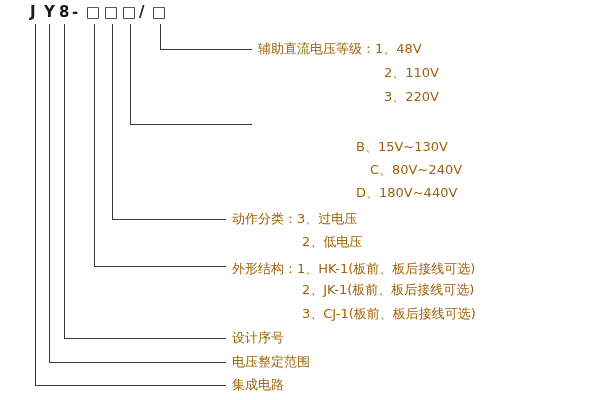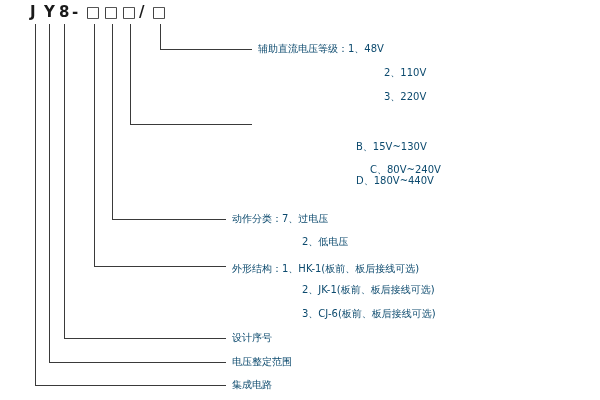--- a/index.html
+++ b/index.html
@@ -15,24 +15,24 @@
   .code-char {
     position: absolute;
     top: 3px;
     font-size: 15px;
     font-weight: 600;
     line-height: 18px;
     color: #1a1a1a;
   }
   .lbl {
     position: absolute;
-    font-size: 10px;
+    font-size: 13px;
     line-height: 18px;
     white-space: nowrap;
-    color: #0c4a6e;
+    color: #a16207;
   }
   svg.connectors {
     position: absolute;
     left: 0;
     top: 0;
     width: 600px;
     height: 400px;
   }
   svg.connectors polyline {
     fill: none;
@@ -65,26 +65,26 @@
   <span class="code-char" style="left:122px">□</span>
   <span class="code-char" style="left:139px">/</span>
   <span class="code-char" style="left:152px">□</span>
 
   <div class="lbl" style="left:258px; top:40px">辅助直流电压等级：1、48V</div>
   <div class="lbl" style="left:384px; top:64px">2、110V</div>
   <div class="lbl" style="left:384px; top:88px">3、220V</div>
 
   <div class="lbl" style="left:356px; top:138px">B、15V~130V</div>
   <div class="lbl" style="left:370px; top:161px">C、80V~240V</div>
-  <div class="lbl" style="left:356px; top:172px">D、180V~440V</div>
+  <div class="lbl" style="left:356px; top:184px">D、180V~440V</div>
 
-  <div class="lbl" style="left:232px; top:210px">动作分类：7、过电压</div>
+  <div class="lbl" style="left:232px; top:210px">动作分类：3、过电压</div>
   <div class="lbl" style="left:302px; top:233px">2、低电压</div>
 
   <div class="lbl" style="left:232px; top:260px">外形结构：1、HK-1(板前、板后接线可选)</div>
   <div class="lbl" style="left:302px; top:281px">2、JK-1(板前、板后接线可选)</div>
-  <div class="lbl" style="left:302px; top:305px">3、CJ-6(板前、板后接线可选)</div>
+  <div class="lbl" style="left:302px; top:305px">3、CJ-1(板前、板后接线可选)</div>
 
   <div class="lbl" style="left:232px; top:329px">设计序号</div>
   <div class="lbl" style="left:232px; top:353px">电压整定范围</div>
   <div class="lbl" style="left:232px; top:376px">集成电路</div>
 
 </div>
 
 </body></html>

